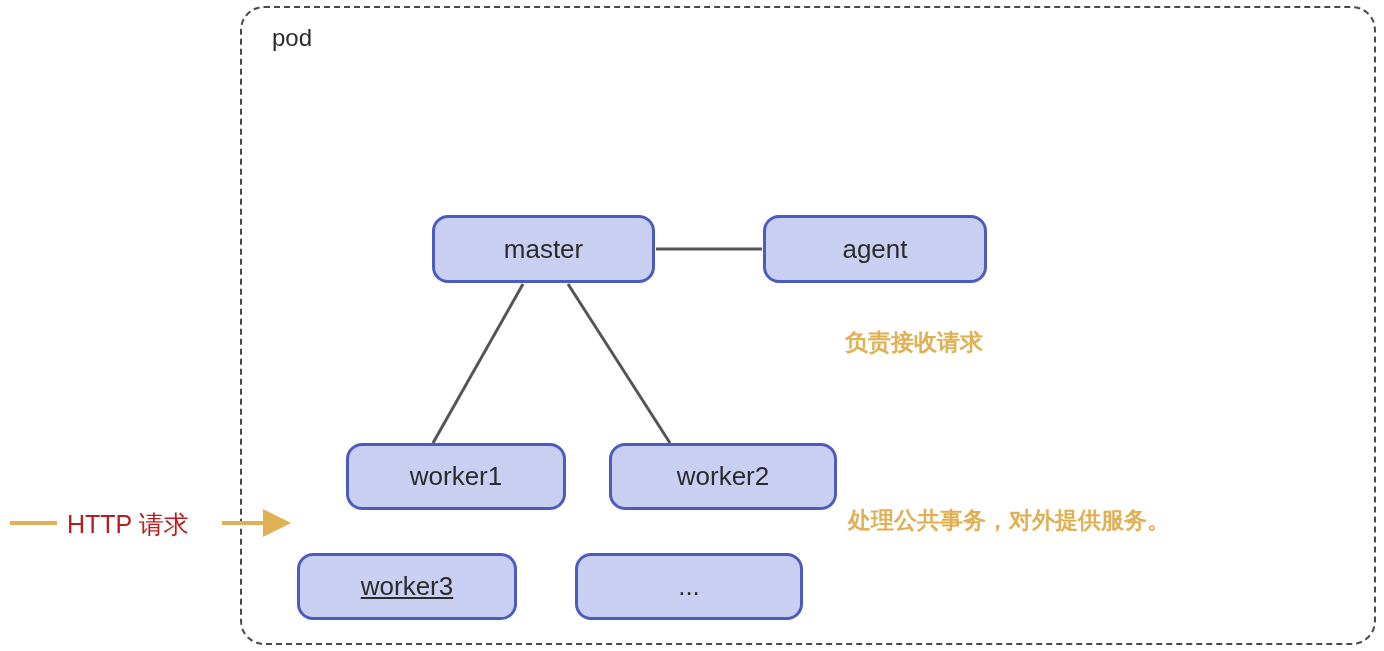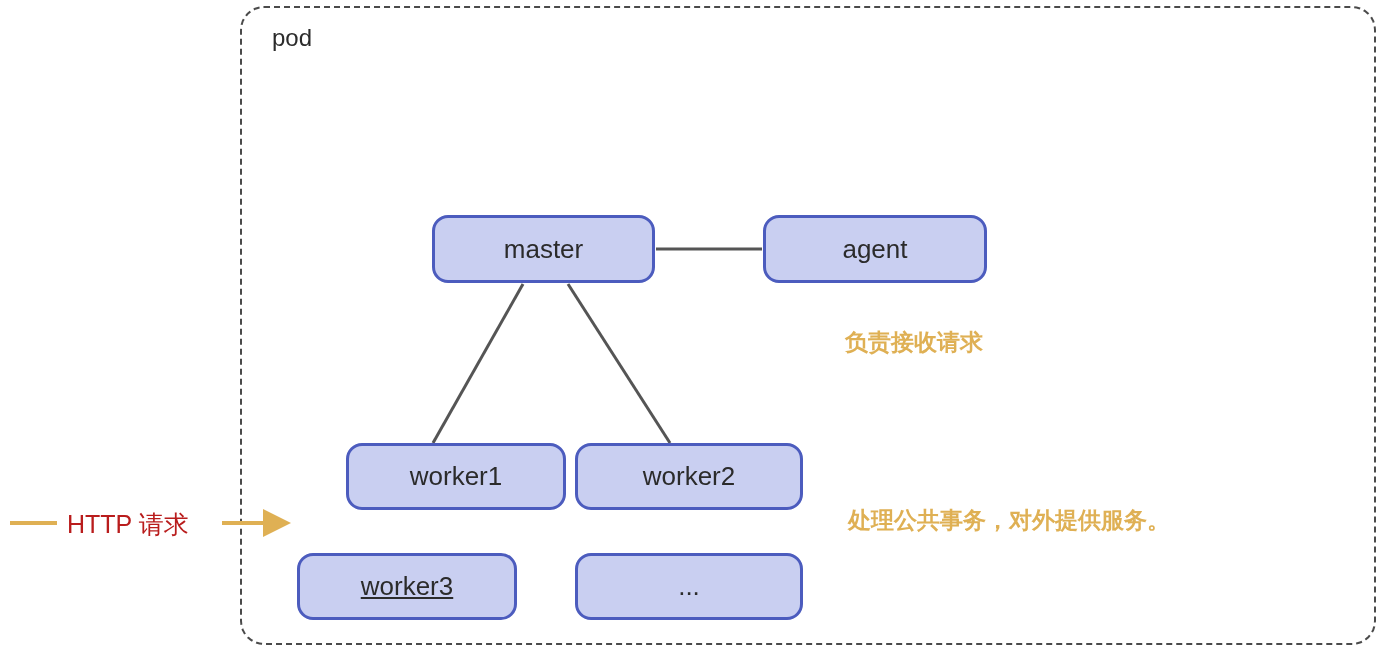--- a/index.html
+++ b/index.html
@@ -45,21 +45,21 @@
     background:var(--node-fill);
     border:3px solid var(--node-border);
     border-radius:16px;
     display:flex;align-items:center;justify-content:center;
     font-size:26px;
     color:var(--text-dark);
   }
   .node-master{left:432px;top:215px;width:223px;height:68px;}
   .node-agent{left:763px;top:215px;width:224px;height:68px;align-items:center;}
   .node-worker1{left:302px;top:443px;width:220px;height:67px;margin-left:44px;}
-  .node-worker2{left:575px;top:443px;width:228px;height:67px;}
+  .node-worker2{left:609px;top:443px;width:228px;height:67px;}
   .node-worker3{left:297px;top:553px;width:220px;height:67px;text-decoration:underline;}
   .node-ellipsis{left:575px;top:553px;width:228px;height:67px;}
   .anno{
     position:absolute;
     font-size:23px;
     font-weight:bold;
     color:var(--accent-orange);
     white-space:nowrap;
   }
   .anno-master{left:285px;top:144px;}

